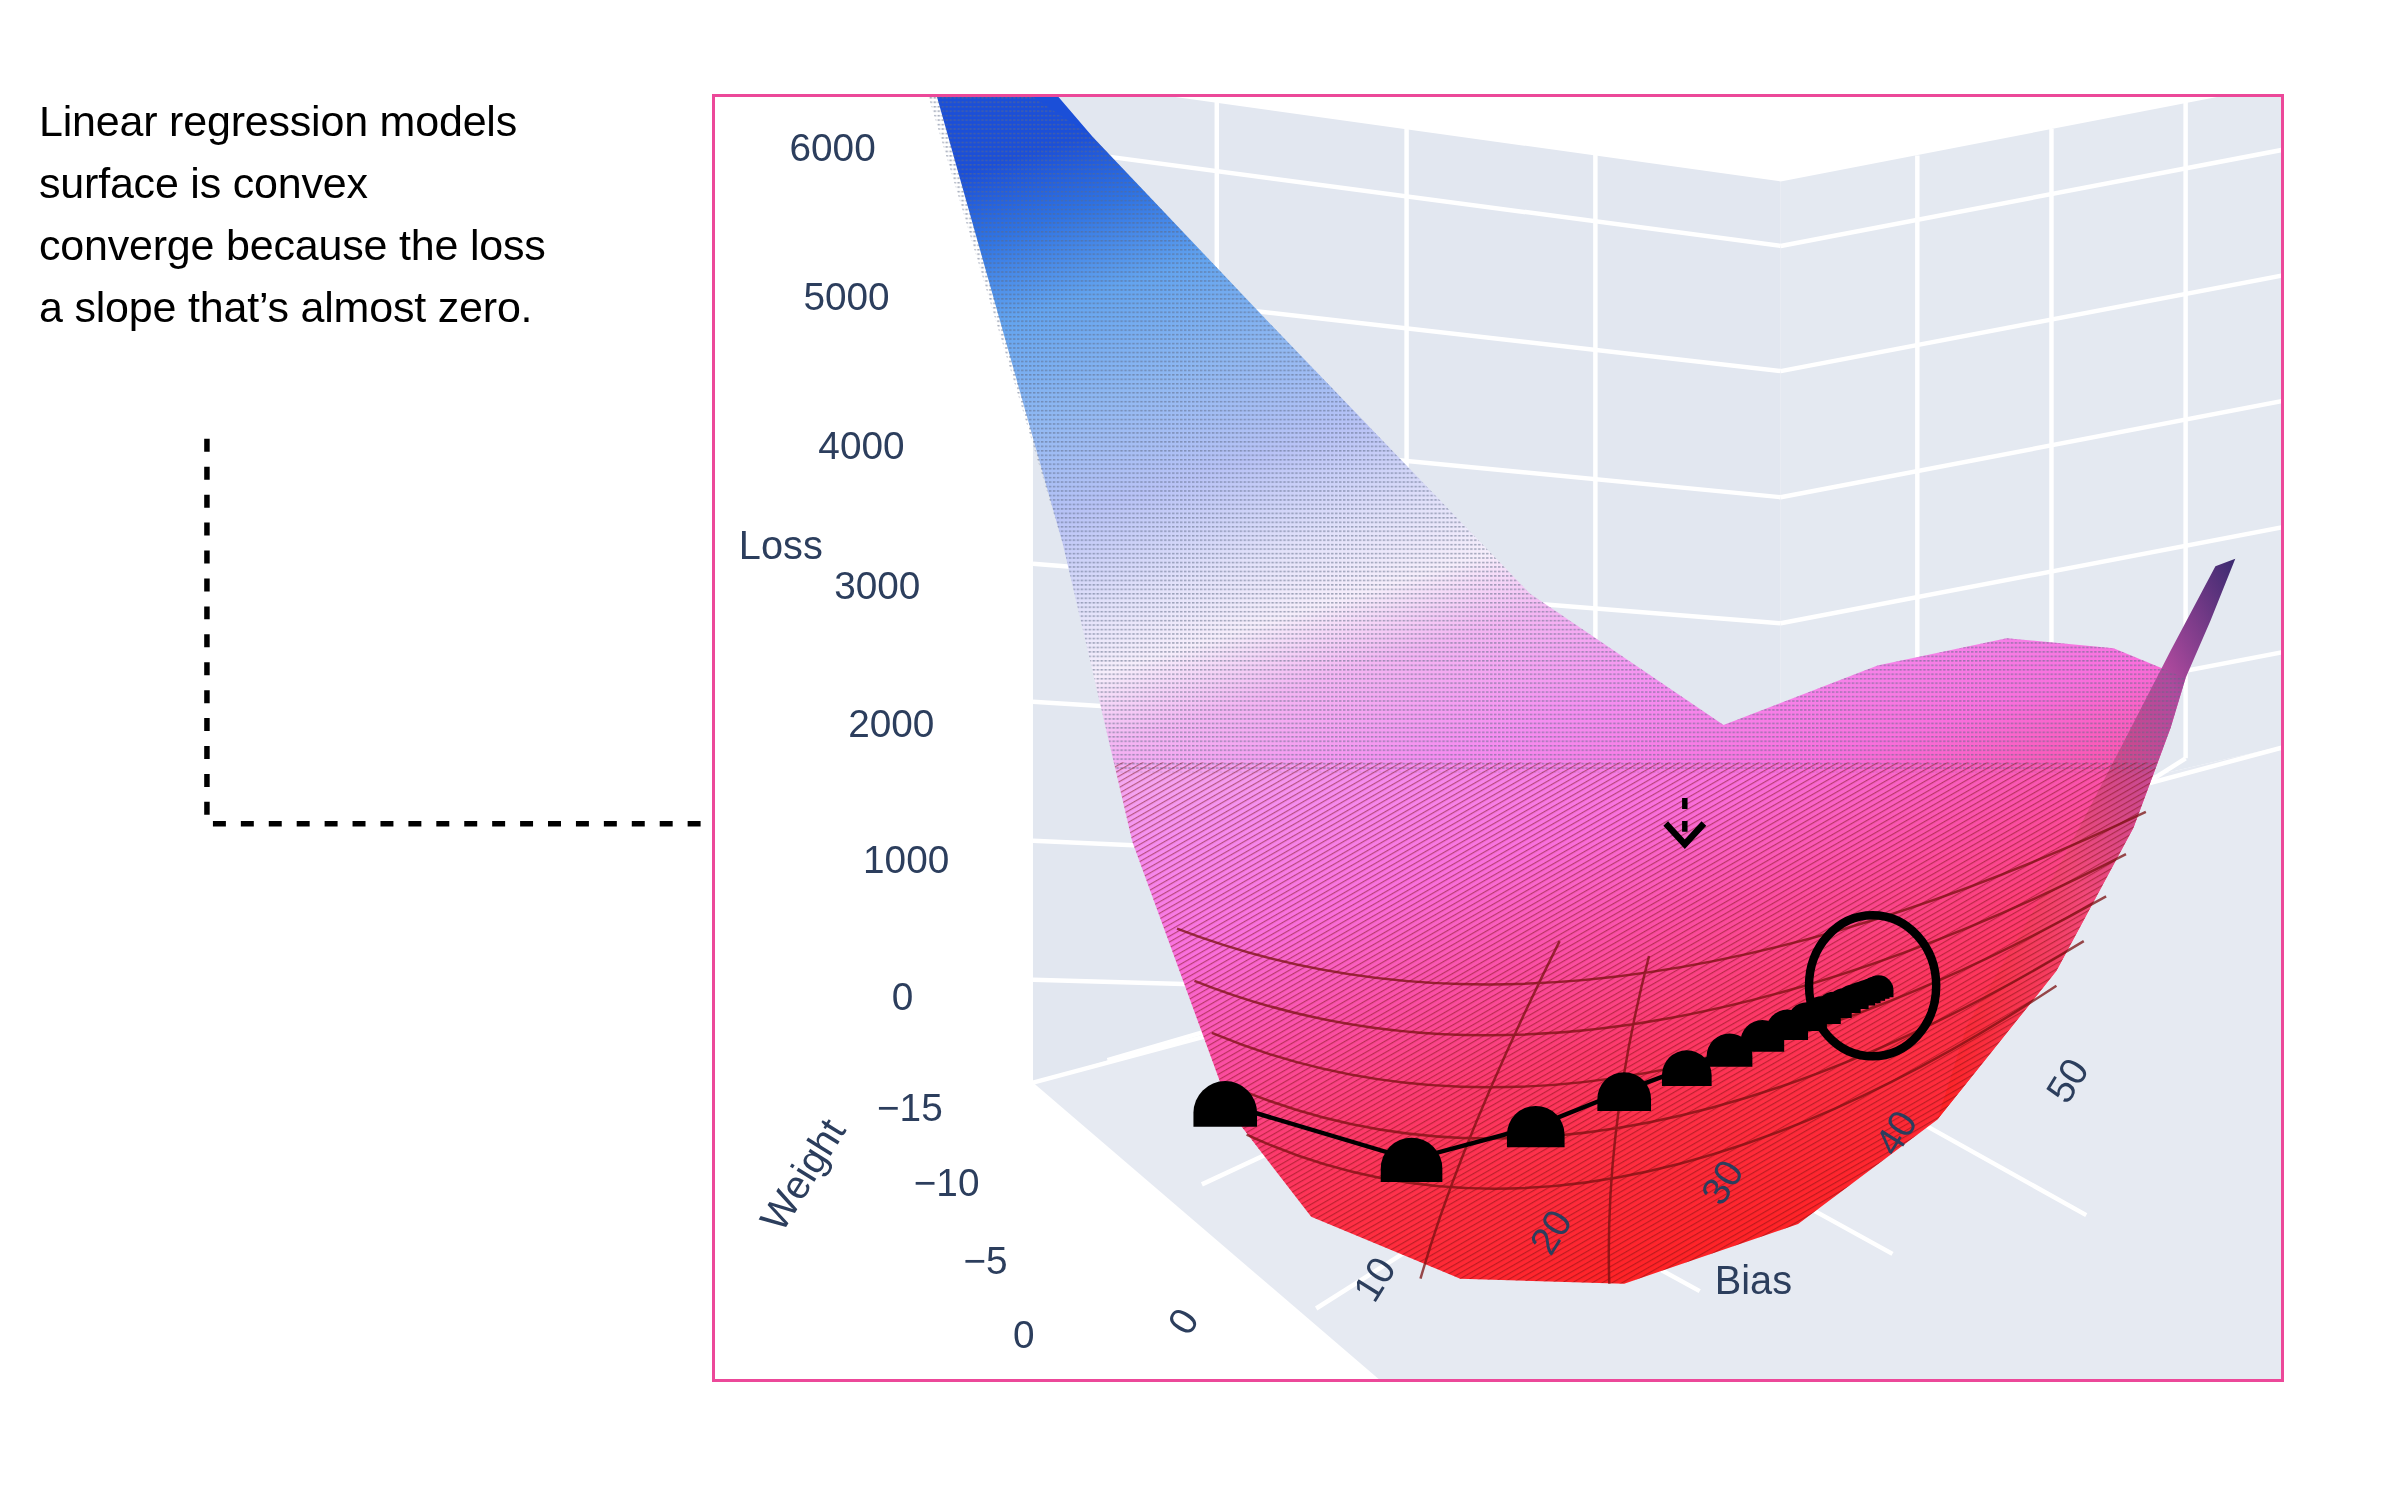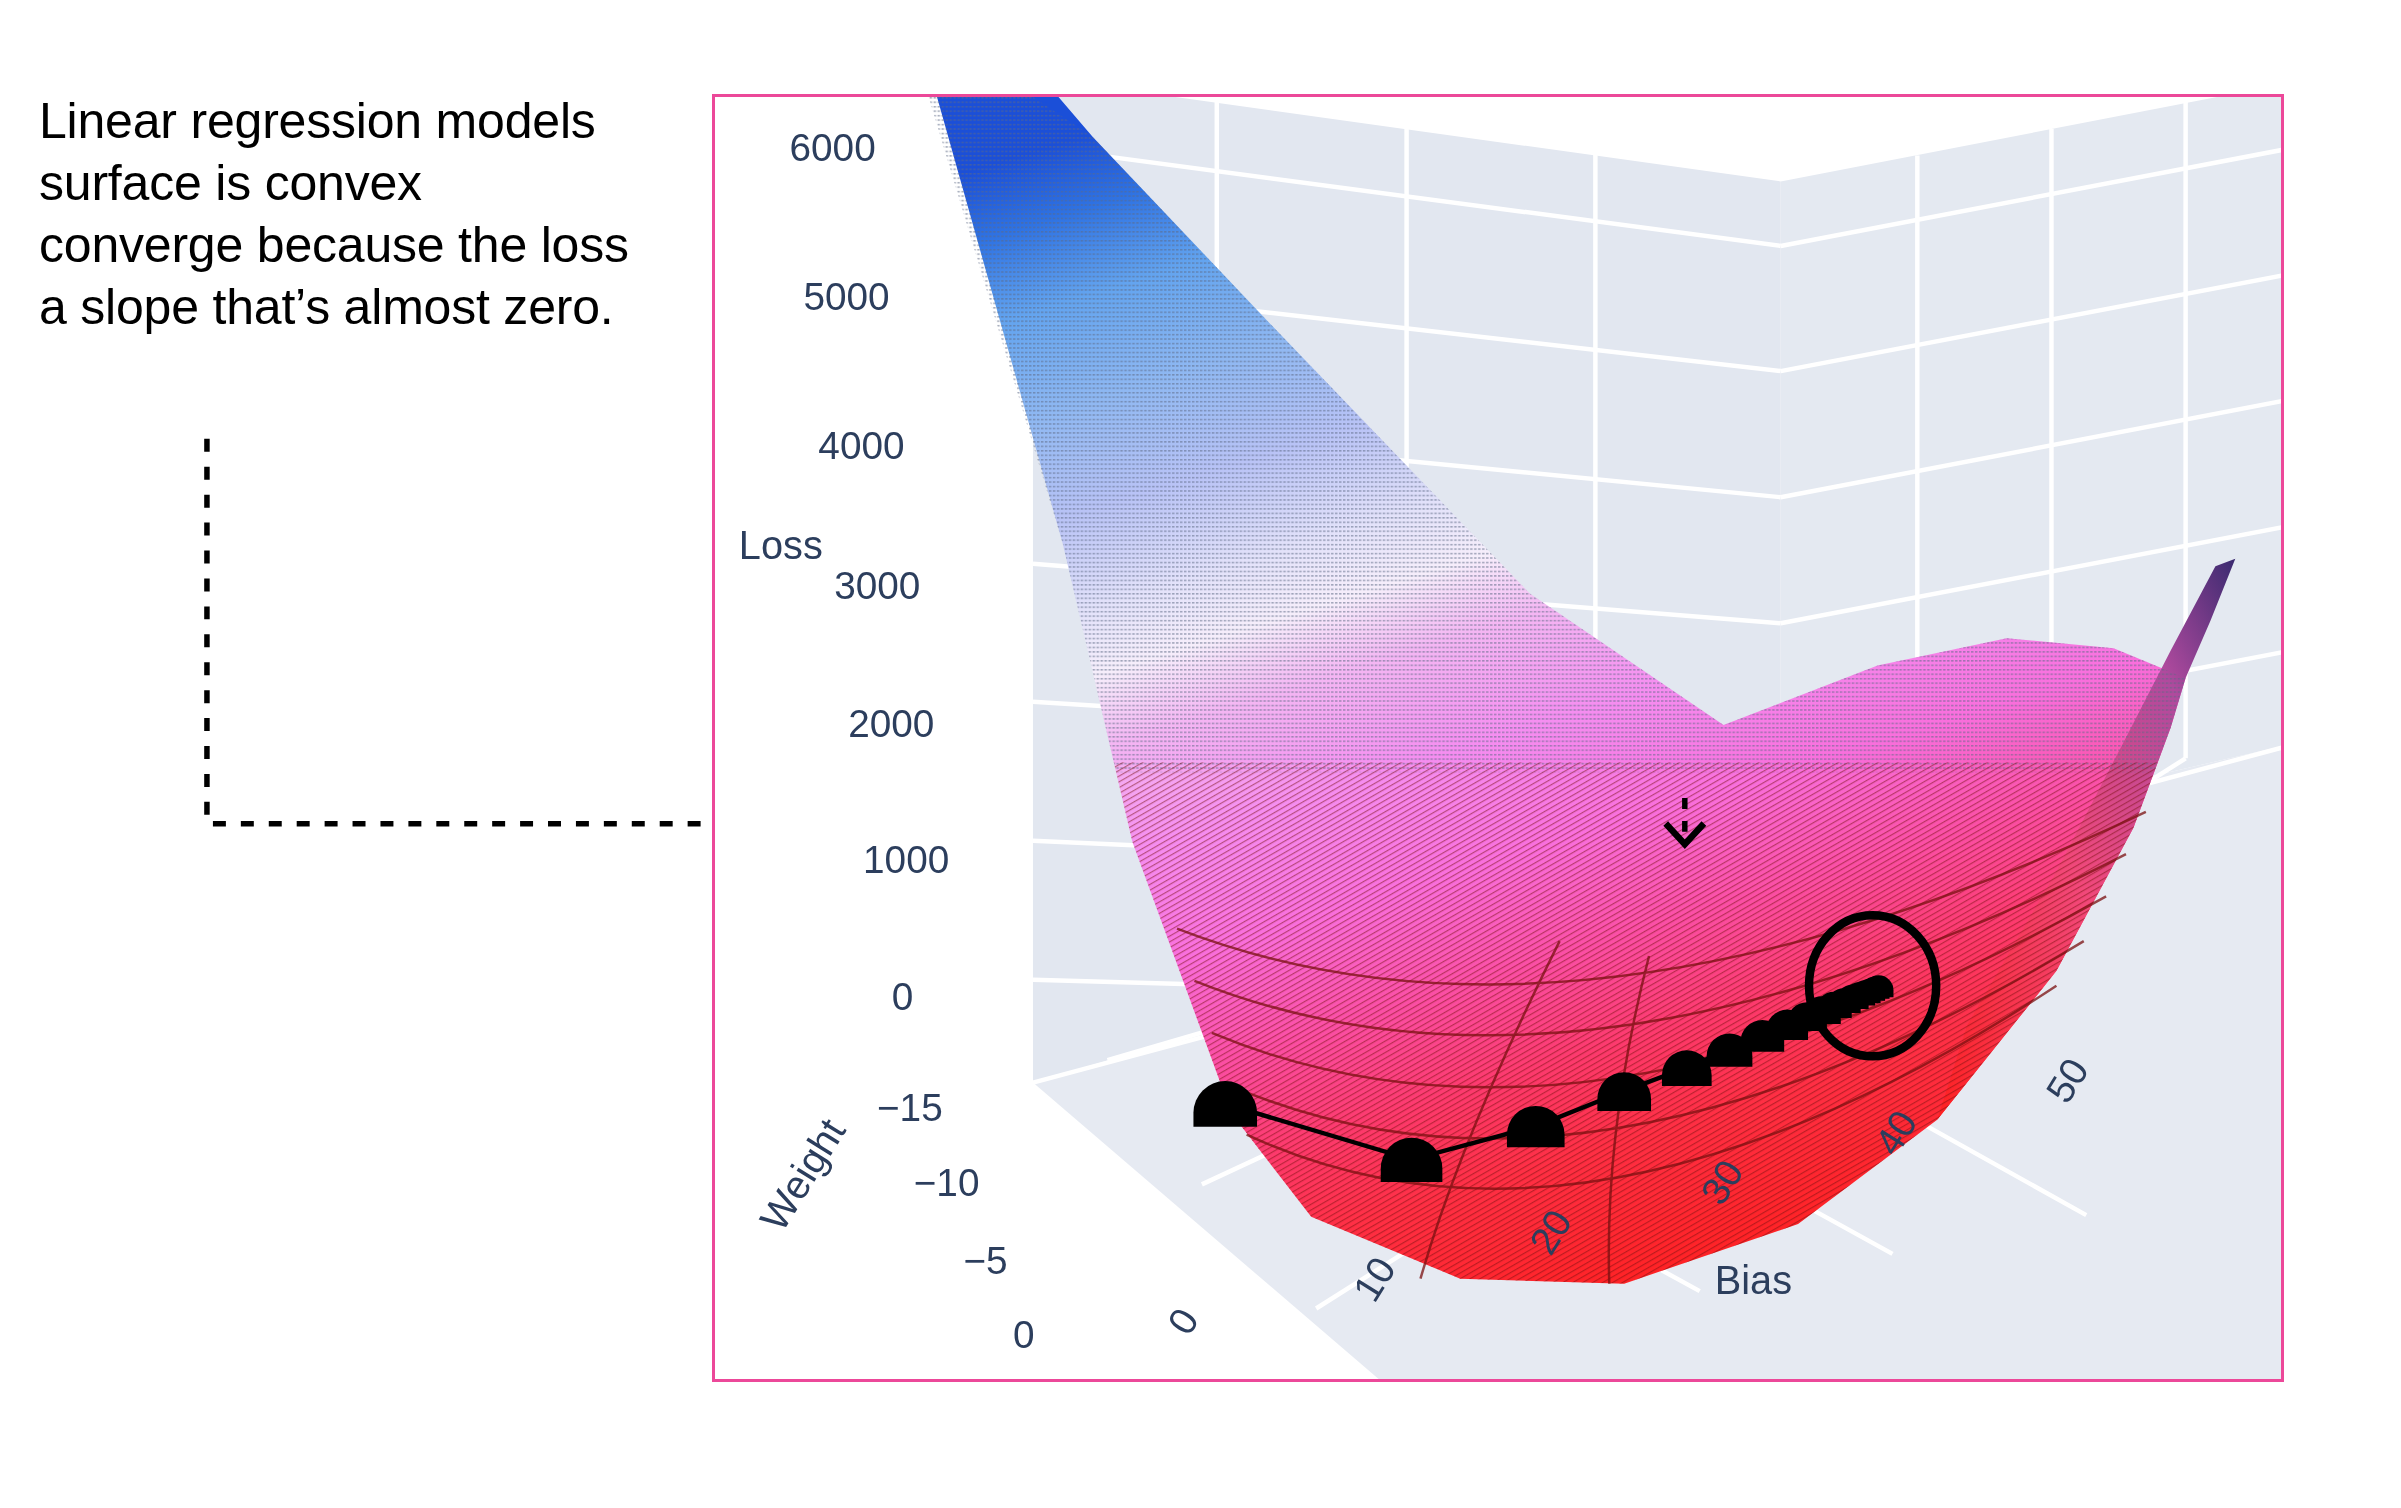--- a/index.html
+++ b/index.html
@@ -17,21 +17,21 @@
 
   
   #annotation-block {
     position: absolute;
     left: 39px;
     top: 90px;
     width: 633px;
   }
   #annotation-block .ann-line {
     font-family: "Liberation Sans", sans-serif;
-    font-size: 50px;
+    font-size: 43px;
     line-height: 62px;
     color: #000000;
     white-space: pre;
     letter-spacing: -0.2px;
   }
 
   
   #leader-line-svg {
     position: absolute;
     left: 0;

